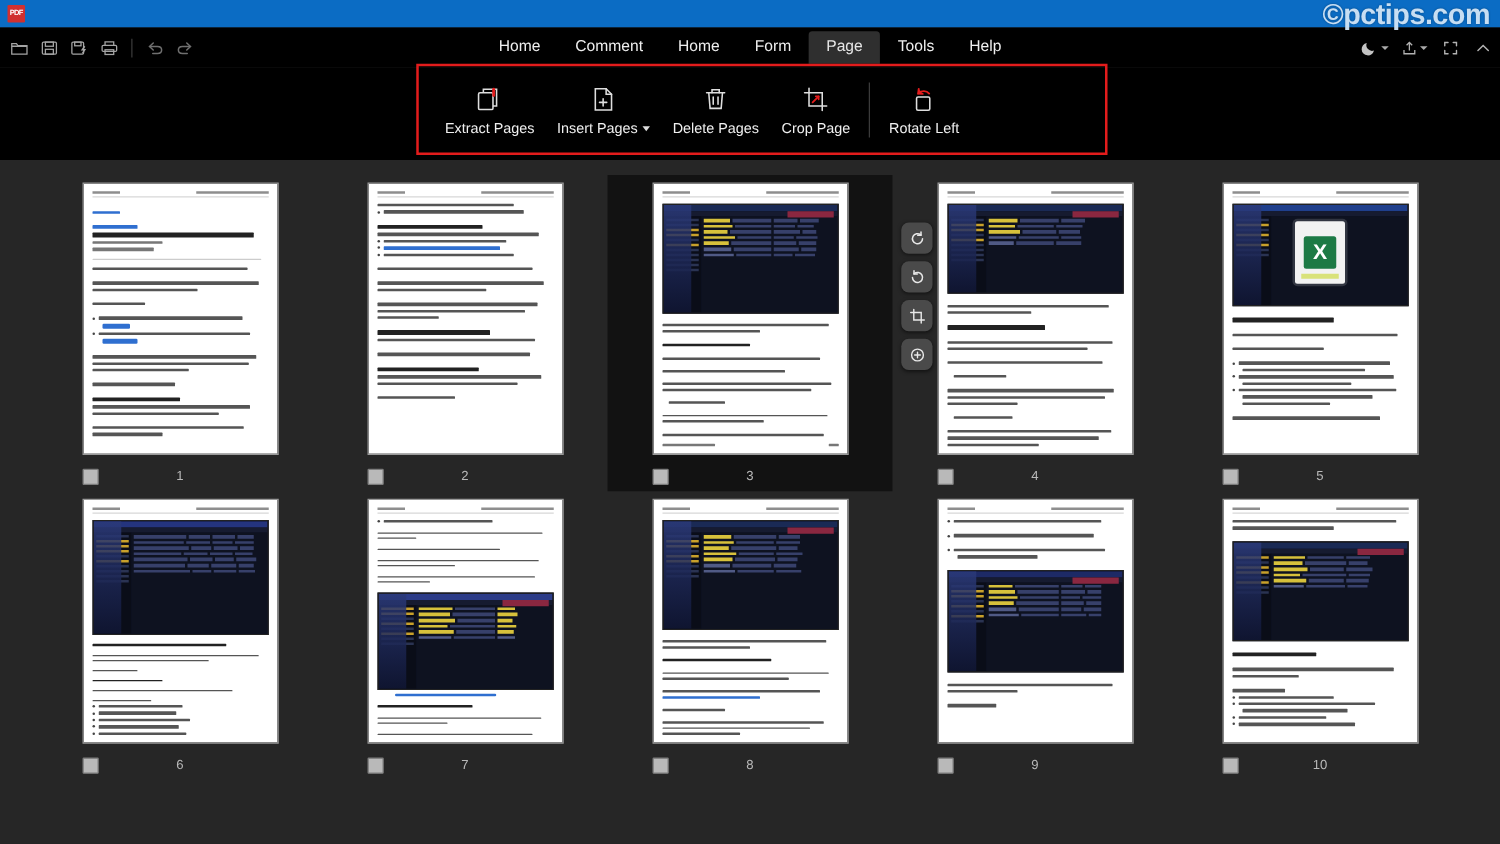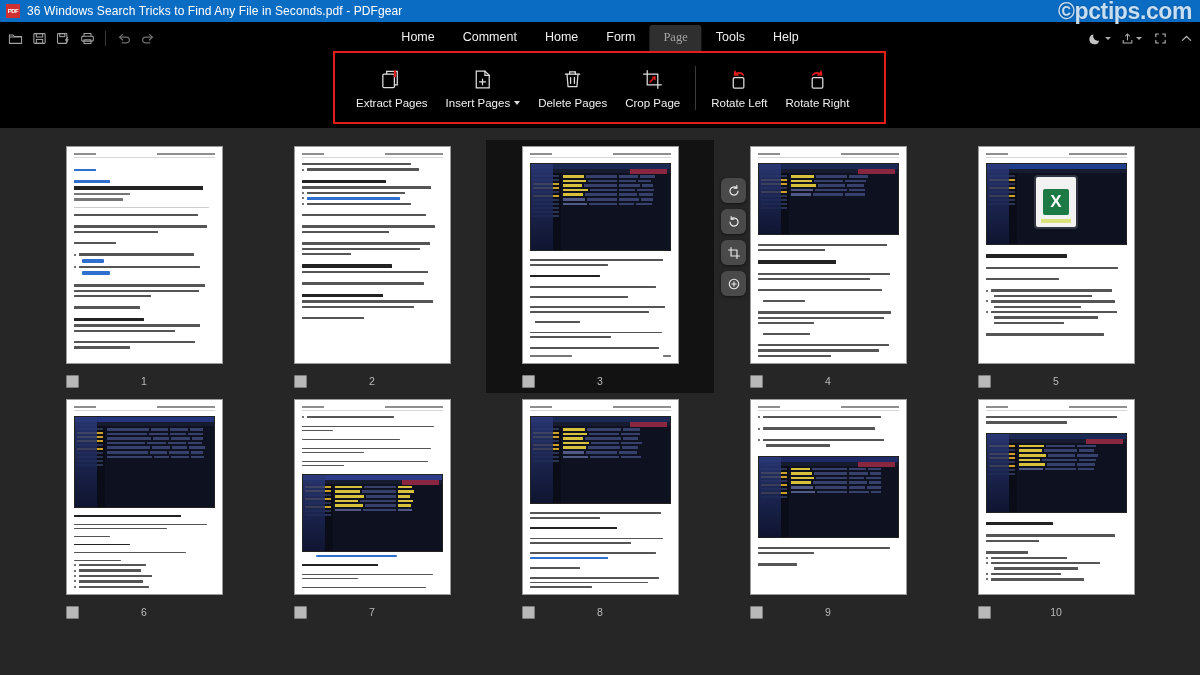--- a/index.html
+++ b/index.html
@@ -48,21 +48,21 @@
   .vsep{ width:1px;height:15px;background:#3a3a3a;margin:0 5px;}
 
   .menus{
     position:absolute; left:50%; transform:translateX(-50%);
     display:flex; align-items:center; gap:0px; height:100%;
   }
   .menu{
     font-size:12.5px; color:#efefef; padding:4px 14px; border-radius:3px 3px 0 0;
     white-space:nowrap; line-height:1.4;
   }
-  .menu.active{ background:#2f2f2f; color:#a3a3a3;font-family:Liberation Serif, serif; }
+  .menu.active{ background:#2f2f2f; color:#e5e5e5; }
 
   .right-icons{ margin-left:auto; display:flex; align-items:center; gap:1px; padding-right:6px;}
   .ic-r{ display:flex;align-items:center; opacity:.85; }
   .caret-tiny{ width:0;height:0;border-left:3px solid transparent;border-right:3px solid transparent;border-top:3px solid #c9c9c9; margin-left:1px;}
 
   
   .ribbon{
     height:74px; background:#000; position:relative; display:flex; align-items:flex-start;
   }
   .ribbon-group{
@@ -169,21 +169,20 @@
     font-size:17px;font-weight:bold;display:flex;align-items:center;justify-content:center;
     font-family:"Liberation Sans",sans-serif;
   }
   .excel-ic .strip{ position:absolute;bottom:4px;left:5px;right:5px;height:4px;background:#d9e27a;}
 </style>
 </head>
 <body>
 
 <div class="titlebar">
   <div class="app-icon">PDF</div>
-  <div class="title-text">36 Windows Search Tricks to Find Any File in Seconds.pdf - PDFgear</div>
 </div>
 <div class="watermark">©pctips.com</div>
 
 <div class="topbar">
 
   <div class="left-icons">
     <div class="ic">
       <svg width="15" height="15" viewBox="0 0 16 16" fill="none" stroke="#d2d2d2" stroke-width="1.1">
         <path d="M1.5 4.2h4l1.2 1.6h7.8v7.4H1.5z"></path>
           <path d="M1.5 6.4h13"></path>
@@ -322,30 +321,20 @@
       <div class="glyph">
         <svg width="25" height="25" viewBox="0 0 26 26" fill="none" stroke="#dedede" stroke-width="1.3" stroke-linecap="round">
           <rect x="6.5" y="11" width="11" height="11" rx="1.2"></rect>
           <path d="M17 8.2a6 6 0 00-8.8-.3" stroke="#e31c1c" stroke-width="1.6"></path>
           <path d="M8.3 4.4L7.8 8.2l3.8.2" stroke="#e31c1c" stroke-width="1.6" fill="#e31c1c"></path>
         </svg>
       </div>
       <div class="lbl">Rotate Left</div>
     </div>
 
-    <div class="rbtn">
-      <div class="glyph">
-        <svg width="25" height="25" viewBox="0 0 26 26" fill="none" stroke="#dedede" stroke-width="1.3" stroke-linecap="round">
-          <rect x="7.5" y="11" width="11" height="11" rx="1.2"></rect>
-          <path d="M8 8.2a6 6 0 018.8-.3" stroke="#e31c1c" stroke-width="1.6"></path>
-          <path d="M16.7 4.4l.5 3.8-3.8.2" stroke="#e31c1c" stroke-width="1.6" fill="#e31c1c"></path>
-        </svg>
-      </div>
-      <div class="lbl">Rotate Right</div>
-    </div>
 
   </div>
 
 </div>
 
 <div class="grid-wrap">
   <div class="grid">
 
     <div class="cell">
       <div class="thumb">

